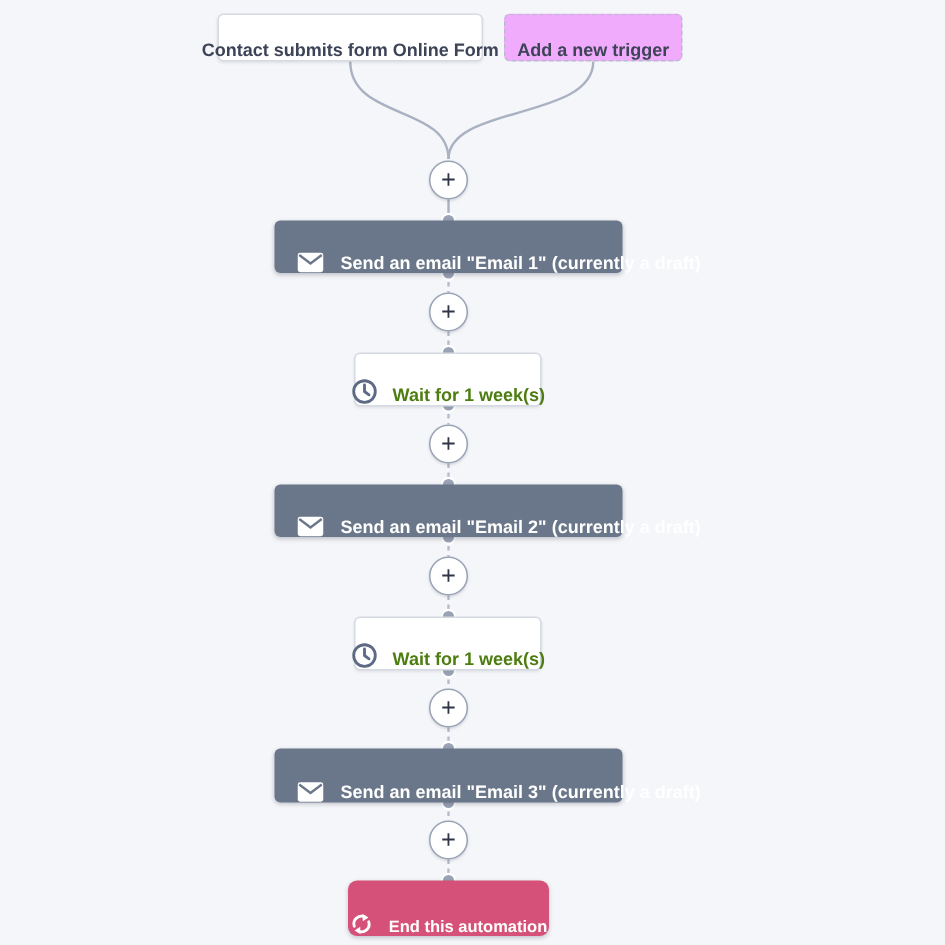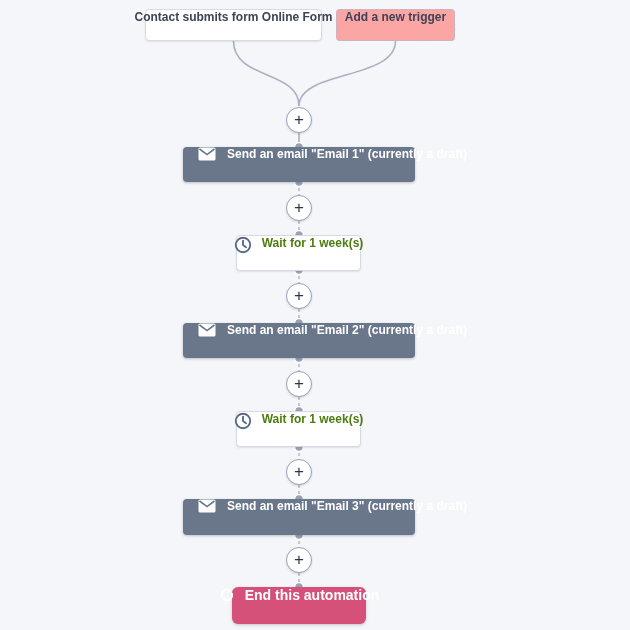--- a/index.html
+++ b/index.html
@@ -13,35 +13,35 @@
     background:#f5f6f9;
     overflow:hidden;
   }
   .connector-svg{
     position:absolute;left:0;top:0;width:630px;height:630px;
     pointer-events:none;
   }
   .node{
     position:absolute;
     box-sizing:border-box;
-    display:flex;align-items:flex-start;justify-content:center;
+    display:flex;align-items:flex-end;justify-content:center;
     border-radius:4px;
     font-size:12px;font-weight:700;
     white-space:nowrap;
     cursor:pointer;
     z-index:2;
   }
   .trigger{
     background:#ffffff;
     border:1px solid #d6dae2;
     color:#3d4457;
     box-shadow:0 1px 2px rgba(40,50,70,.10);
   }
   .trigger.dashed{
-    background:#fca5a5;
+    background:#f0abfc;
     border:1px dashed #b4bbc9;
     box-shadow:none;
   }
   .email{
     background:#6a7689;
     color:#ffffff;
     justify-content:flex-start;
     padding-left:15px;
     box-shadow:0 1px 3px rgba(45,55,75,.28);
   }
@@ -50,21 +50,21 @@
     background:#ffffff;
     border:1px solid #d5d9e1;
     color:#4d7c0f;
     box-shadow:0 1px 2px rgba(40,50,70,.10);
   }
   .wait .icon{margin-right:10px;display:flex;align-items:center;}
   .end{
     background:#d65179;
     color:#ffffff;
     border-radius:6px;
-    font-size:14px;
+    font-size:11px;
     box-shadow:0 1px 3px rgba(45,55,75,.25);
   }
   .end .icon{margin-right:10px;display:flex;align-items:center;}
   .plus-btn{
     position:absolute;
     width:26px;height:26px;
     box-sizing:border-box;
     border-radius:50%;
     background:#ffffff;
     border:1.5px solid #99a3b6;

